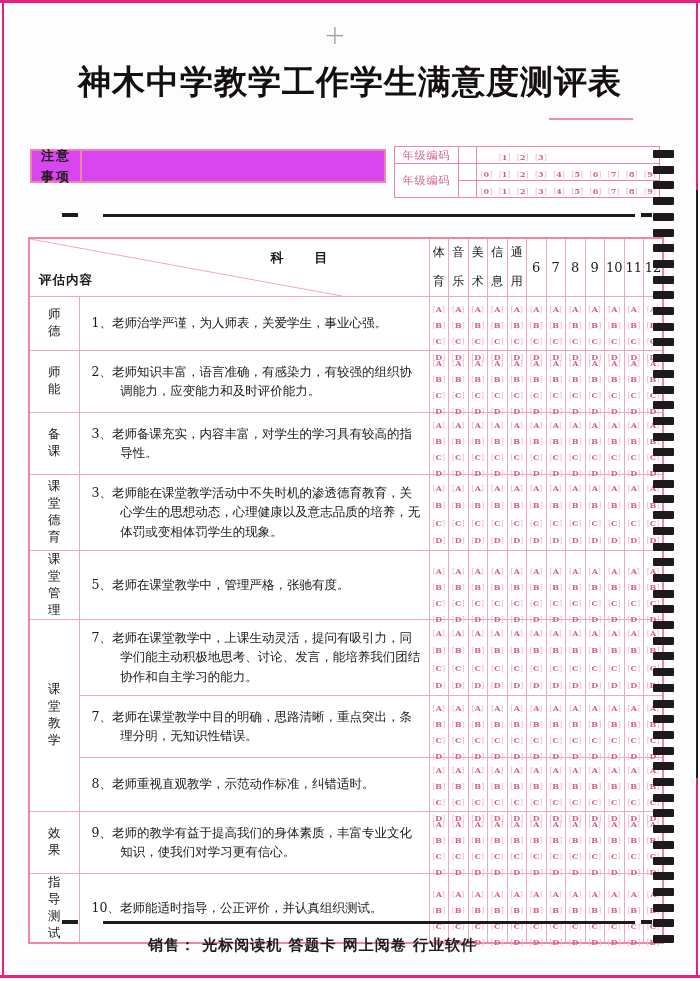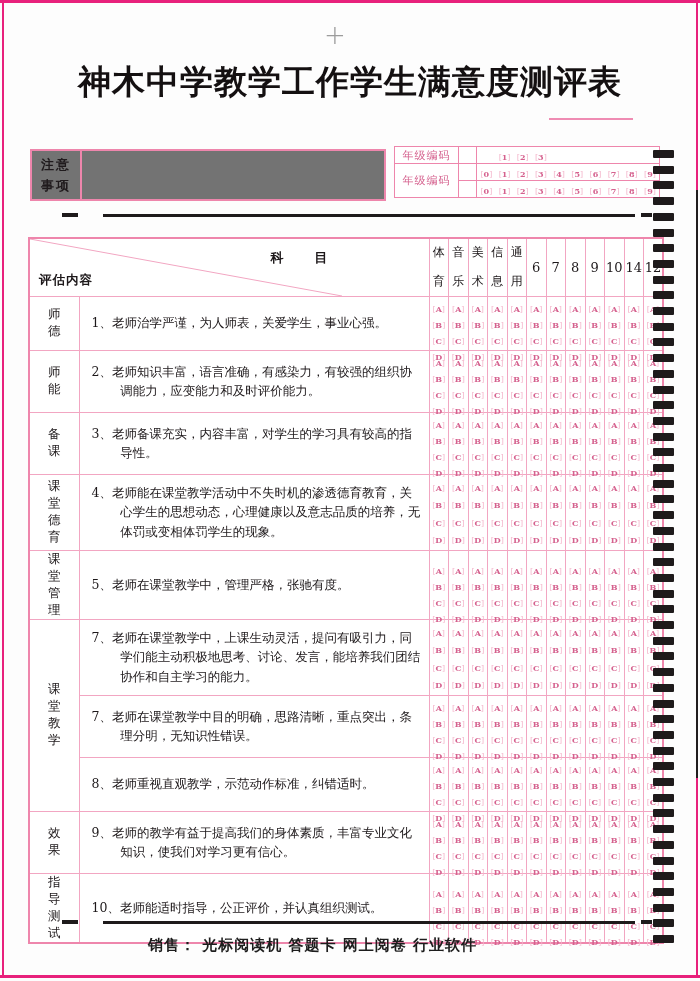--- a/index.html
+++ b/index.html
@@ -24,22 +24,22 @@
 
   #page-title{position:absolute;left:0;top:60px;width:700px;margin:0;text-align:center;
     font-size:33px;font-weight:bold;letter-spacing:1px;color:#141011;
     font-family:"DejaVu Serif","Liberation Serif",serif;}
   #subtitle-row{position:absolute;top:118px;right:58px;display:flex;align-items:center;}
   #subtitle-dash{display:inline-block;width:84px;height:2px;background:#ef8cb3;margin-right:9px;}
   #subtitle-text{font-size:13px;font-weight:bold;color:#221d1f;letter-spacing:0.5px;
     font-family:"DejaVu Serif","Liberation Serif",serif;}
 
   
-  #notice-box{position:absolute;left:30px;top:149px;width:356px;height:52px;
-    border:2px solid var(--grid-strong);display:flex;box-sizing:border-box;background:#737373;}
+  #notice-box{position:absolute;left:30px;top:149px;width:356px;height:34px;
+    border:2px solid var(--grid-strong);display:flex;box-sizing:border-box;background:#d946ef;}
   #notice-label{width:48px;border-right:2px solid var(--grid-strong);display:flex;flex-direction:column;
     justify-content:center;align-items:center;gap:3px;font-size:13px;font-weight:bold;color:#201b1d;
     font-family:"DejaVu Serif","Liberation Serif",serif;letter-spacing:2px;}
   #notice-body{flex:1;padding:2px 6px;font-size:10.4px;line-height:1.42;color:#27222:4;color:#242021;
     font-family:"DejaVu Serif","Liberation Serif",serif;}
   #notice-body p{margin:0;}
 
   
   #code-table{position:absolute;left:394px;top:146px;width:266px;border-collapse:collapse;
     background:#fff;table-layout:fixed;}
@@ -280,21 +280,21 @@
             <div class="subj-vert">
               <span>通</span>
               <span>用</span>
             </div>
           </td>
           <td class="subj-num">6</td>
           <td class="subj-num">7</td>
           <td class="subj-num">8</td>
           <td class="subj-num">9</td>
           <td class="subj-num">10</td>
-          <td class="subj-num">14</td>
+          <td class="subj-num">11</td>
           <td class="subj-num">12</td>
         </tr>
         <tr style="height: 54px;">
           <td rowspan="1" class="cat-cell">
             <div class="cat-stack" style="height: 100%;">
               <span>师</span>
               <span>德</span>
             </div>
           </td>
           <td class="q-cell">
@@ -614,21 +614,21 @@
         <tr style="height: 76px;">
           <td rowspan="1" class="cat-cell">
             <div class="cat-stack" style="height: 100%;">
               <span>课</span>
               <span>堂</span>
               <span>德</span>
               <span>育</span>
             </div>
           </td>
           <td class="q-cell">
-            <p class="q-text">4、老师能在课堂教学活动中不失时机的渗透德育教育，关心学生的思想动态，心理健康以及意志品质的培养，无体罚或变相体罚学生的现象。</p>
+            <p class="q-text">3、老师能在课堂教学活动中不失时机的渗透德育教育，关心学生的思想动态，心理健康以及意志品质的培养，无体罚或变相体罚学生的现象。</p>
           </td>
           <td class="opt-cell">
             <div class="opt-stack" style="height: 74px;">
               <span class="bubble"><span class="bk">[</span><span class="lt">A</span><span class="bk">]</span></span>
               <span class="bubble"><span class="bk">[</span><span class="lt">B</span><span class="bk">]</span></span>
               <span class="bubble"><span class="bk">[</span><span class="lt">C</span><span class="bk">]</span></span>
               <span class="bubble"><span class="bk">[</span><span class="lt">D</span><span class="bk">]</span></span>
             </div>
           </td>
           <td class="opt-cell">

